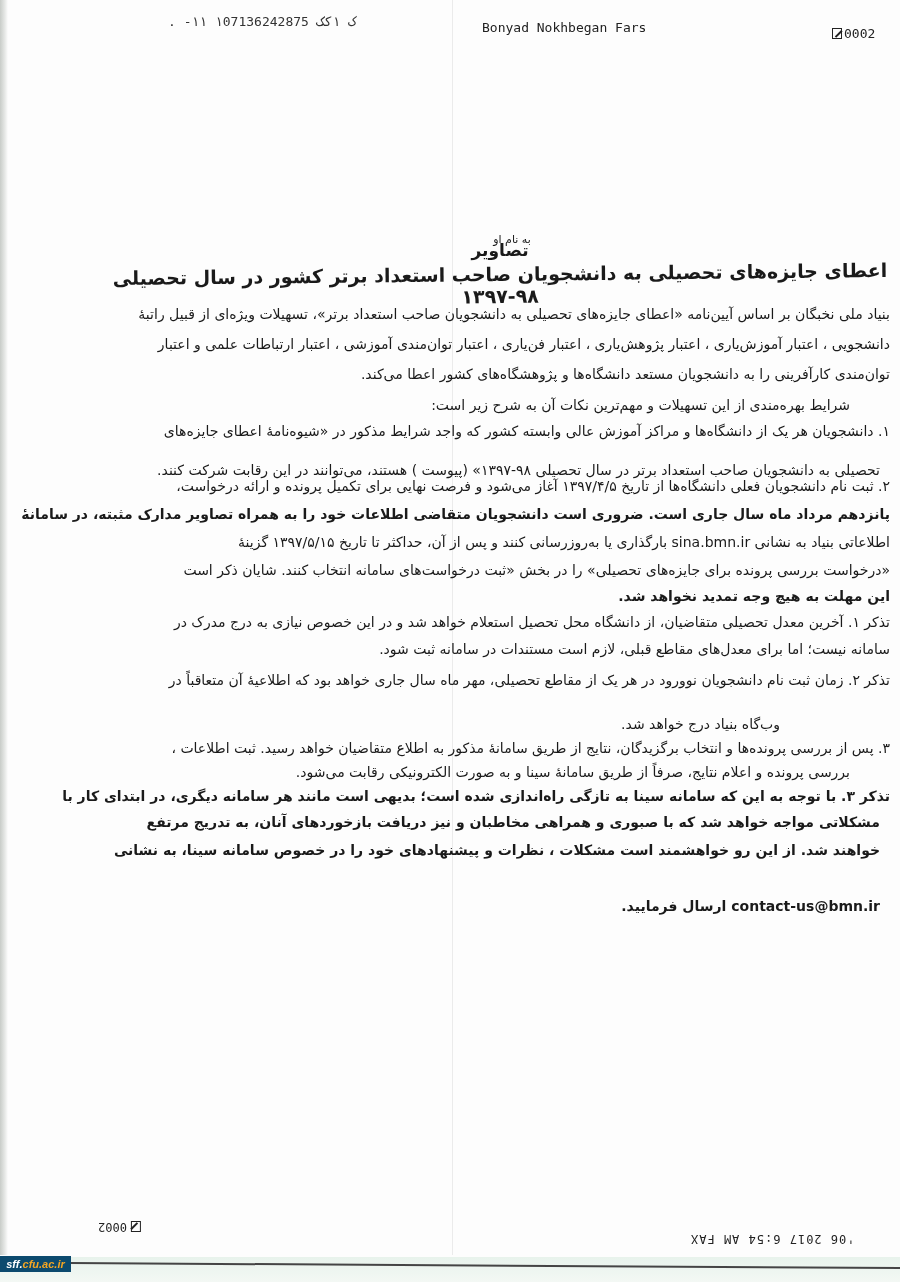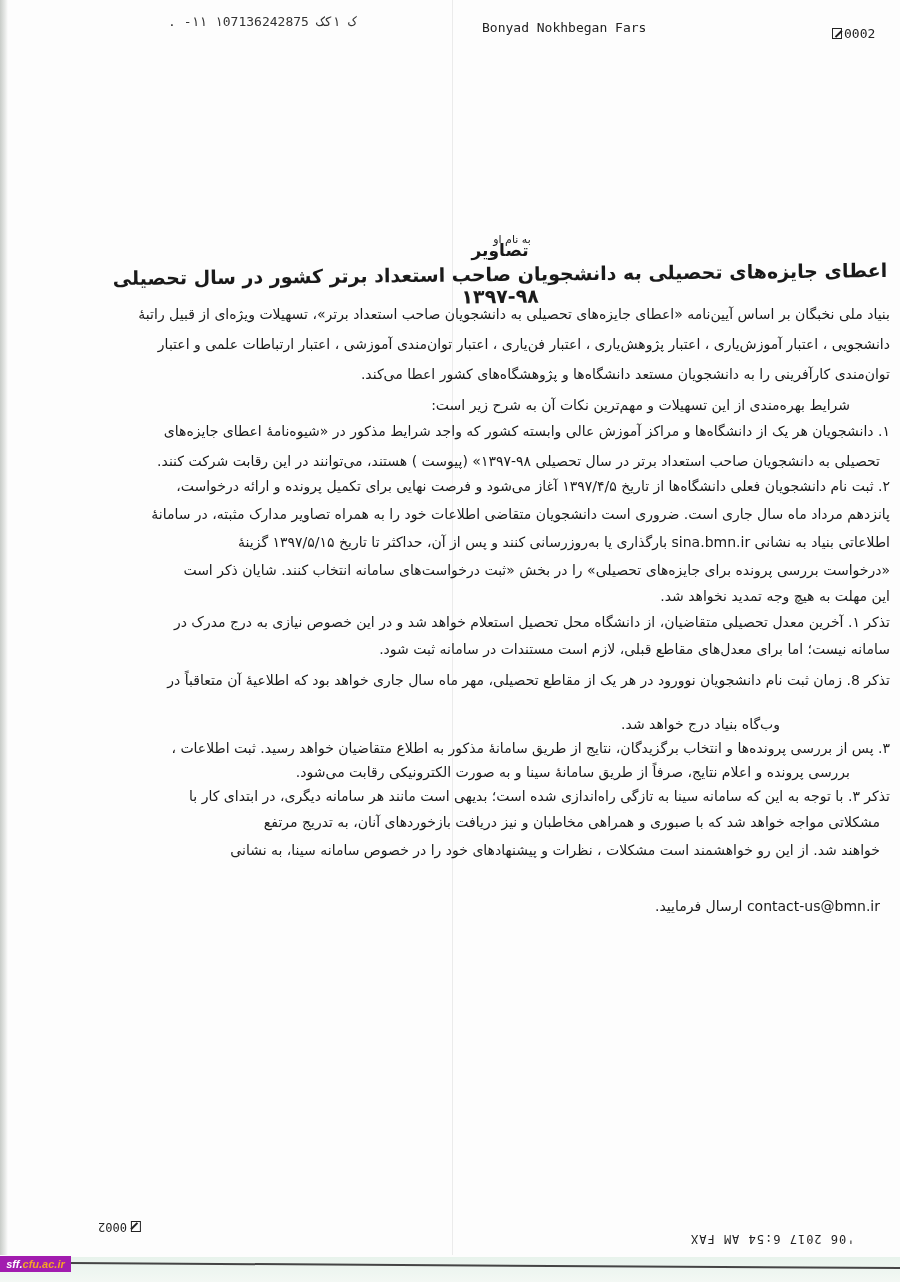--- a/index.html
+++ b/index.html
@@ -36,38 +36,38 @@
   }
   .bism { text-align:center; font-size:11px; margin:12px; position:absolute; top:6px; left:0; width:760px; }
   .notice-title { text-align:center; font-size:17px; font-weight:bold; position:absolute; top:25px; left:0; width:760px; margin:0; }
   .main-title {
     position:absolute; top:48px; left:-10px; width:780px; text-align:center;
     font-size:19px; font-weight:bold; margin:0; transform:rotate(-0.6deg);
   }
   .line {
     position:absolute; right:0; font-size:14px; white-space:nowrap; line-height:18px;
   }
-  .b { font-weight:normal;text-align:right; }
+  .b { font-weight:bold;text-align:right; }
   .fax-footer {
     position:absolute; top:1222px; left:0; width:900px; height:20px;
     font-family:"DejaVu Sans Mono", monospace; font-size:12px; color:#222;
   }
   .fax-footer .left { position:absolute; left:98px; top:-2px; transform:rotate(180deg); display:flex; align-items:center; gap:4px; }
   .fax-footer .right { position:absolute; left:690px; top:10px; transform:rotate(180deg); letter-spacing:1px; }
   .bottom-bar {
     position:absolute; left:0; top:1257px; width:900px; height:25px;
     background:linear-gradient(to bottom, #e8f3ec, #f3f8f4);
   }
   .bottom-line {
     position:absolute; left:70px; top:1262px; width:830px; height:2px; background:#444;
     transform:rotate(0.35deg); transform-origin:left center;
   }
   .watermark {
     position:absolute; left:0; top:1256px; width:71px; height:16px;
-    background:#a21caf; color:#f5a623; font-weight:bold; font-style:italic;
+    background:#0c4a6e; color:#f5a623; font-weight:bold; font-style:italic;
     font-family:"Liberation Sans", sans-serif; font-size:11px; line-height:16px; text-align:center;
   }
   .watermark .w { color:#fff; }
 </style>
 </head>
 <body>
 
 <div class="left-shadow"></div>
 <div class="fold-line"></div>
 
@@ -83,31 +83,31 @@
 <div class="doc">
   <p class="bism">به نام او</p>
   <p class="notice-title">تصاویر</p>
   <p class="main-title">اعطای جایزه‌های تحصیلی به دانشجویان صاحب استعداد برتر کشور در سال تحصیلی ۹۸-۱۳۹۷</p>
 
   <div class="line" style="top:90px;right:-10px;">بنیاد ملی نخبگان بر اساس آیین‌نامه «اعطای جایزه‌های تحصیلی به دانشجویان صاحب استعداد برتر»، تسهیلات ویژه‌ای از قبیل راتبهٔ</div>
   <div class="line" style="top:120px;right:-10px;">دانشجویی ، اعتبار آموزش‌یاری ، اعتبار پژوهش‌یاری ، اعتبار فن‌یاری ، اعتبار توان‌مندی آموزشی ، اعتبار ارتباطات علمی و اعتبار</div>
   <div class="line" style="top:150px;right:-10px;">توان‌مندی کارآفرینی را به دانشجویان مستعد دانشگاه‌ها و پژوهشگاه‌های کشور اعطا می‌کند.</div>
   <div class="line" style="top:181px;right:30px;">شرایط بهره‌مندی از این تسهیلات و مهم‌ترین نکات آن به شرح زیر است:</div>
   <div class="line" style="top:207px;right:-10px;">۱.  دانشجویان هر یک از دانشگاه‌ها و مراکز آموزش عالی وابسته کشور که واجد شرایط مذکور در «شیوه‌نامهٔ اعطای جایزه‌های</div>
-  <div class="line" style="top:237px;right:0px;">تحصیلی به دانشجویان صاحب استعداد برتر در سال تحصیلی ۹۸-۱۳۹۷» (پیوست ) هستند، می‌توانند در این رقابت شرکت کنند.</div>
+  <div class="line" style="top:246px;right:0px;">تحصیلی به دانشجویان صاحب استعداد برتر در سال تحصیلی ۹۸-۱۳۹۷» (پیوست ) هستند، می‌توانند در این رقابت شرکت کنند.</div>
   <div class="line" style="top:262px;right:-10px;">۲.  ثبت نام دانشجویان فعلی دانشگاه‌ها از تاریخ ۱۳۹۷/۴/۵ آغاز می‌شود و فرصت نهایی برای تکمیل پرونده و ارائه درخواست،</div>
   <div class="line b" style="top:290px;right:-10px;">پانزدهم مرداد ماه سال جاری است. ضروری است دانشجویان متقاضی اطلاعات خود را به همراه تصاویر مدارک مثبته، در سامانهٔ</div>
   <div class="line" style="top:318px;right:-10px;">
     <span>اطلاعاتی بنیاد به نشانی sina.bmn.ir بارگذاری یا به‌روزرسانی کنند و پس از آن، حداکثر تا تاریخ ۱۳۹۷/۵/۱۵ گزینهٔ</span>
   </div>
   <div class="line" style="top:346px;right:-10px;">«درخواست بررسی پرونده برای جایزه‌های تحصیلی» را در بخش «ثبت درخواست‌های سامانه انتخاب کنند. شایان ذکر است</div>
   <div class="line b" style="top:372px;right:-10px;">این مهلت به هیچ وجه تمدید نخواهد شد.</div>
   <div class="line" style="top:398px;right:-10px;">تذکر ۱. آخرین معدل تحصیلی متقاضیان، از دانشگاه محل تحصیل استعلام خواهد شد و در این خصوص نیازی به درج مدرک در</div>
   <div class="line" style="top:425px;right:-10px;">سامانه نیست؛ اما برای معدل‌های مقاطع قبلی، لازم است مستندات در سامانه ثبت شود.</div>
-  <div class="line" style="top:456px;right:-10px;">تذکر 8. زمان ثبت نام دانشجویان نوورود در هر یک از مقاطع تحصیلی، مهر ماه سال جاری خواهد بود که اطلاعیهٔ آن متعاقباً در</div>
+  <div class="line" style="top:456px;right:-10px;">تذکر ۲. زمان ثبت نام دانشجویان نوورود در هر یک از مقاطع تحصیلی، مهر ماه سال جاری خواهد بود که اطلاعیهٔ آن متعاقباً در</div>
   <div class="line" style="top:500px;right:100px;">وب‌گاه بنیاد درج خواهد شد.</div>
   <div class="line" style="top:524px;right:-10px;">۳.  پس از بررسی پرونده‌ها و انتخاب برگزیدگان، نتایج از طریق سامانهٔ مذکور به اطلاع متقاضیان خواهد رسید. ثبت اطلاعات ،</div>
   <div class="line" style="top:548px;right:30px;">بررسی پرونده و اعلام نتایج، صرفاً از طریق سامانهٔ سینا و به صورت الکترونیکی رقابت می‌شود.</div>
   <div class="line b" style="top:572px;right:-10px;">تذکر ۳. با توجه به این که سامانه سینا به تازگی راه‌اندازی شده است؛ بدیهی است مانند هر سامانه دیگری، در ابتدای کار با</div>
   <div class="line b" style="top:598px;right:0px;">مشکلاتی مواجه خواهد شد که با صبوری و همراهی مخاطبان و نیز دریافت بازخوردهای آنان، به تدریج مرتفع</div>
   <div class="line b" style="top:626px;right:0px;">خواهند شد. از این رو خواهشمند است مشکلات ، نظرات و پیشنهادهای خود را در خصوص سامانه سینا، به نشانی</div>
   <div class="line b" style="top:660px;right:0px;margin-top:22px;">contact-us@bmn.ir ارسال فرمایید.</div>
 </div>
 
 <div class="fax-footer">

